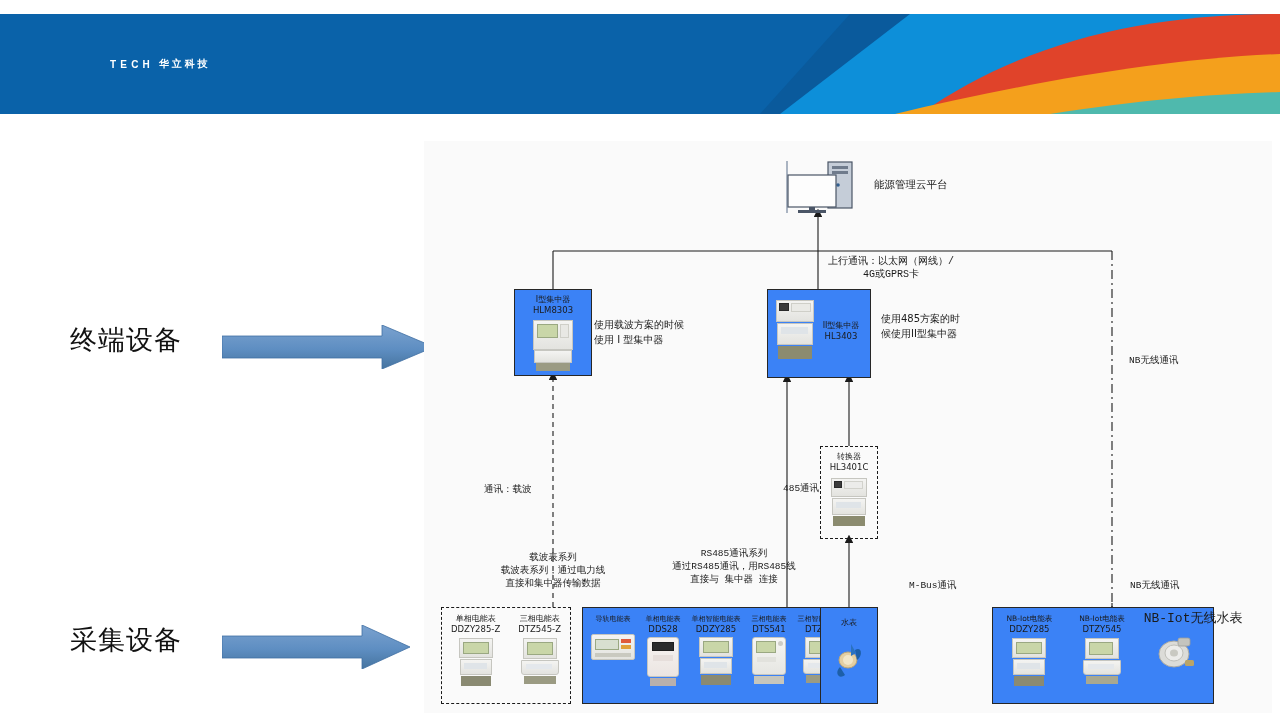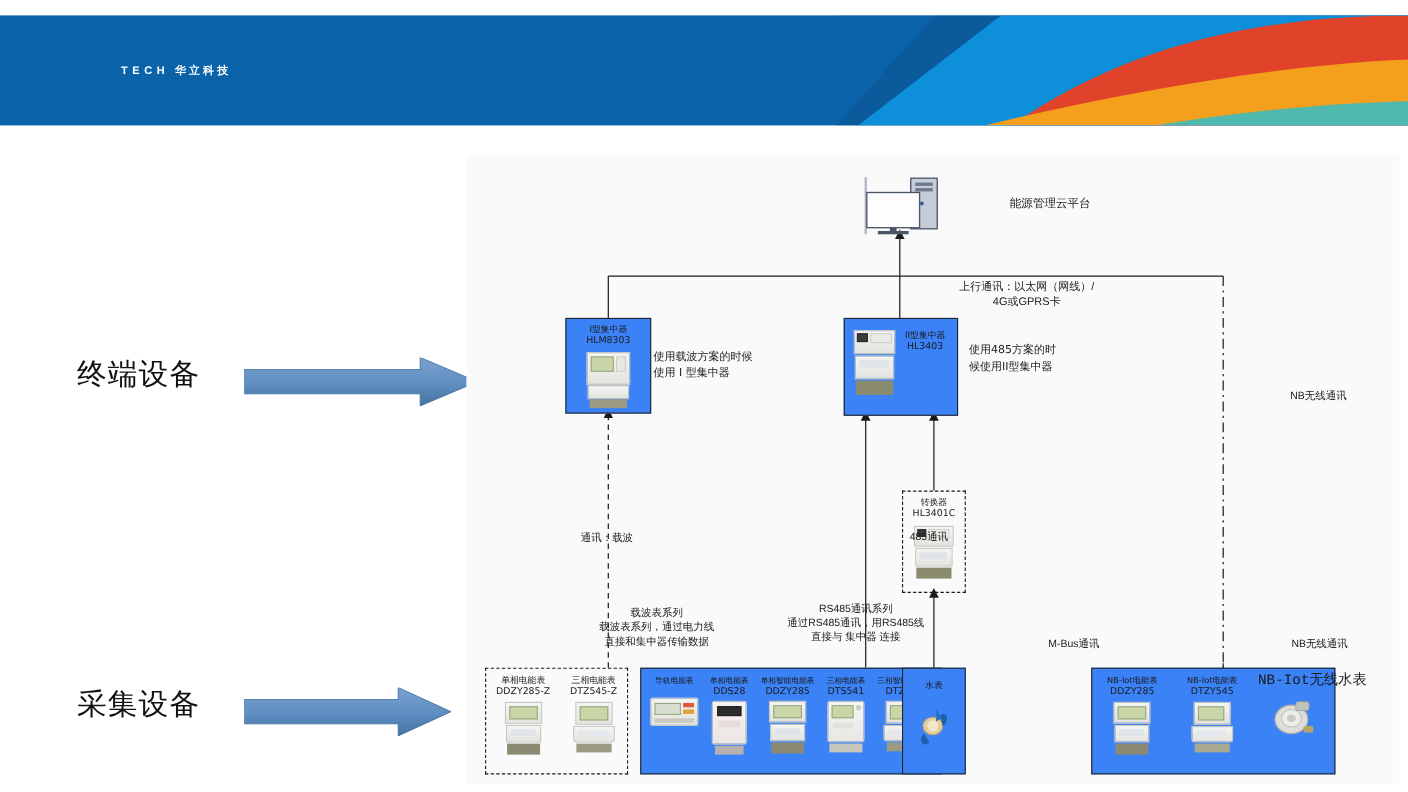--- a/index.html
+++ b/index.html
@@ -62,21 +62,21 @@
   .node { position: absolute; }
   .box-solid { border: 1.2px solid #262626; background: #3b82f6; }
   .box-dashed { border: 1.3px dashed #1a1a1a; background: transparent; }
 
   .cap { font-size: 8px; color: #1a1a1a; text-align: center; line-height: 10px; white-space: nowrap;
          font-family: "DejaVu Sans", "Liberation Sans", sans-serif; }
   .cap-model { font-size: 8.5px; }
   .note { position: absolute; font-size: 10px; color: #1a1a1a; line-height: 15px;
           font-family: "DejaVu Sans", "Liberation Sans", sans-serif; }
   .lbl { position: absolute; font-size: 9.5px; color: #1a1a1a; line-height: 13px;
-         font-family: Liberation Sans, sans-serif; white-space: nowrap; margin-left: 44px; }
+         font-family: Liberation Mono, monospace; white-space: nowrap; }
   .lbl-c { text-align: center; }
 
   
   .meter { position: relative; }
   .meter .lcd { position: absolute; background: #c9d6a8; border: 1px solid #9aa882; }
   .meter .body { position: absolute; background: linear-gradient(180deg,#f4f4f2 0%, #e3e3df 100%); border: 1px solid #c6c6c0; }
   .meter .term { position: absolute; background: #8a8a72; }
   .meter .stripe { position: absolute; background: #d9d9d2; }
 </style>
 </head>
@@ -182,21 +182,21 @@
         <div class="body" style="left:1px; top:30px; width:38px; height:13px;"></div>
         <div class="term" style="left:3px; top:43px; width:34px; height:8px; background:#9b9b83;"></div>
       </div>
     </div>
     <div class="note" style="left:170px; top:176px; text-align:left;">
       <div>使用载波方案的时候</div>
       <div>使用 I 型集中器</div>
     </div>
 
     <div class="node box-solid" style="left:343px; top:148px; width:104px; height:89px;">
-      <div style="display:flex; gap:4px; padding:10px 6px 0 8px;">
+      <div style="display:flex; align-items:center; gap:4px; padding:10px 6px 0 8px;">
         <div class="meter" style="width:38px; height:62px;">
           <div class="body" style="left:0; top:0; width:38px; height:22px;"></div>
           <div class="lcd" style="left:3px; top:3px; width:10px; height:8px; background:#3b3b3b; border-color:#2a2a2a;"></div>
           <div class="stripe" style="left:15px; top:3px; width:20px; height:9px; background:#eaeae6; border:1px solid #cfcfc8;"></div>
           <div class="body" style="left:1px; top:23px; width:36px; height:22px;"></div>
           <div class="stripe" style="left:5px; top:27px; width:27px; height:7px; background:#dfe4e8;"></div>
           <div class="term" style="left:2px; top:46px; width:34px; height:13px; background:#8b8b6f;"></div>
         </div>
         <div style="flex:1;">
           <div class="cap">II型集中器</div>

